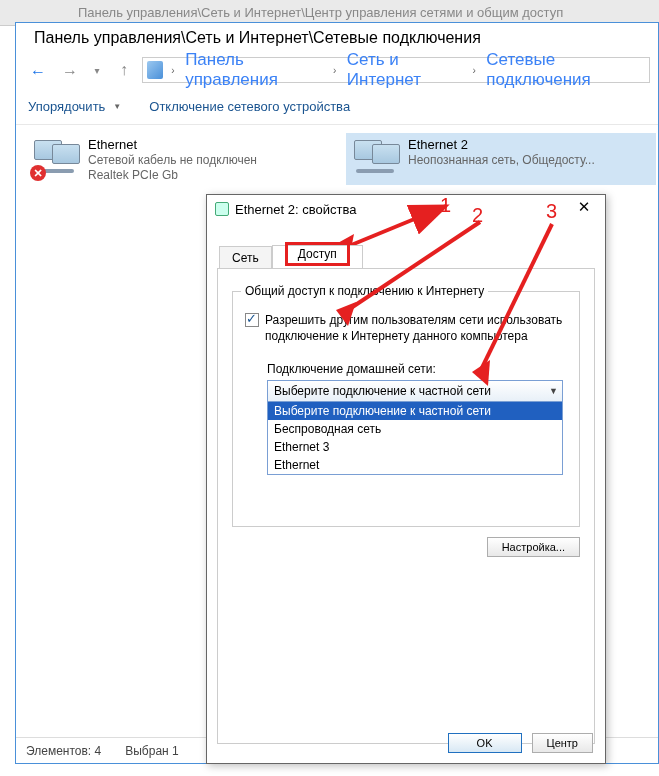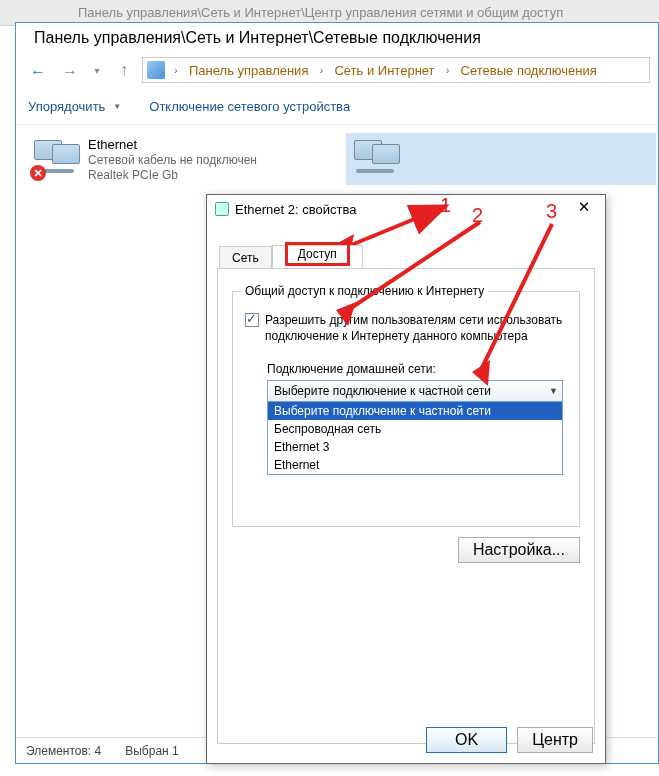--- a/index.html
+++ b/index.html
@@ -10,21 +10,21 @@
     .main-window { position: absolute; top: 22px; left: 15px; right: 0; bottom: 12px; background: #fff; border: 1px solid #4a90d9; }
     
     .title-bar { height: 28px; background: #fff; color: #000; font-size: 16px; padding: 6px 0 0 18px; }
     
     .nav-bar { height: 38px; background: #fff; display: flex; align-items: center; padding: 0 8px; gap: 4px; }
     .nav-arrow { width: 28px; height: 28px; border-radius: 3px; display: flex; align-items: center; justify-content: center; color: #888; font-size: 16px; cursor: pointer; }
     .nav-arrow.active { color: #1a73e8; }
     .nav-dd { width: 18px; color: #888; font-size: 10px; text-align: center; }
     .addr-bar { flex: 1; height: 26px; border: 1px solid #ccc; display: flex; align-items: center; padding: 0 4px; gap: 4px; }
     .addr-icon { width: 18px; height: 18px; background: linear-gradient(135deg, #9bc8f0, #4a90d9); border-radius: 2px; }
-    .crumb { color: #a16207; font-size: 13px; padding: 0 2px; cursor: pointer; }
+    .crumb { color: #3b82f6; font-size: 17px; padding: 0 2px; cursor: pointer; }
     .crumb-sep { width: 14px; text-align: center; color: #666; font-size: 10px; }
     
     .toolbar { height: 36px; background: #fff; display: flex; align-items: center; padding: 0 12px; gap: 28px; border-bottom: 1px solid #e8e8e8; }
     .tb-item { color: #1a5490; font-size: 13px; cursor: pointer; display: flex; align-items: center; gap: 8px; }
     .tb-dd { font-size: 8px; color: #666; }
     
     .content { position: relative; background: #fff; height: 580px; }
     .conn-item { position: absolute; display: flex; gap: 8px; padding: 4px; width: 310px; }
     .conn-item.sel { background: #d0e4f5; }
     .conn-icon { width: 50px; height: 44px; position: relative; }
@@ -63,21 +63,21 @@
     .chk-label { font-size: 12px; line-height: 1.35; }
     
     .combo-label { font-size: 12px; margin: 18px 0 4px 22px; }
     .combo { margin-left: 22px; margin-right: 4px; height: 22px; border: 1px solid #7a9fd4; background: linear-gradient(#fff, #e8f0f8); display: flex; align-items: center; padding: 0 6px; font-size: 12px; position: relative; cursor: pointer; }
     .combo-arrow { position: absolute; right: 4px; font-size: 9px; color: #444; }
     
     .combo-list { margin-left: 22px; margin-right: 4px; border: 1px solid #7a9fd4; border-top: none; background: #fff; }
     .combo-opt { padding: 2px 6px; font-size: 12px; cursor: pointer; }
     .combo-opt.selected { background: #2060c0; color: #fff; }
     
-    .btn { border: 1px solid #adadad; background: linear-gradient(#fff, #e8e8e8); padding: 3px 14px; font-size: 16px; cursor: pointer; }
+    .btn { border: 1px solid #adadad; background: linear-gradient(#fff, #e8e8e8); padding: 3px 14px; font-size: 11px; cursor: pointer; }
     .btn-settings { position: absolute; top: 268px; right: 14px; }
     
     .dlg-buttons { position: absolute; bottom: 10px; right: 12px; display: flex; gap: 10px; }
     .btn-ok { border: 1px solid #2070c0; background: linear-gradient(#fff, #d8e8f4); padding: 3px 28px; }
     
     
     .anno { position: absolute; color: #e52020; font-family: Arial; font-weight: normal; pointer-events: none; }
     .num1 { top: 194px; left: 440px; font-size: 20px; }
     .num2 { top: 204px; left: 472px; font-size: 20px; }
     .num3 { top: 200px; left: 546px; font-size: 20px; }
@@ -130,20 +130,24 @@
         <div class="conn-sub">Realtek PCIe Gb</div>
       </div>
     </div>
 
     <div class="conn-item sel" style="top:8px; left:330px;">
       <div class="conn-icon">
         <div class="monitor mon1"></div>
         <div class="monitor mon2"></div>
         <div class="netline"></div>
       </div>
+      <div class="conn-text">
+        <div class="conn-name">Ethernet 2</div>
+        <div class="conn-sub">Неопознанная сеть, Общедосту...</div>
+      </div>
     </div>
   </div>
 
   <div class="status-bar">
     <span>Элементов: 4</span>
     <span>Выбран 1</span>
   </div>
 </div>
 
 <div class="dialog">

